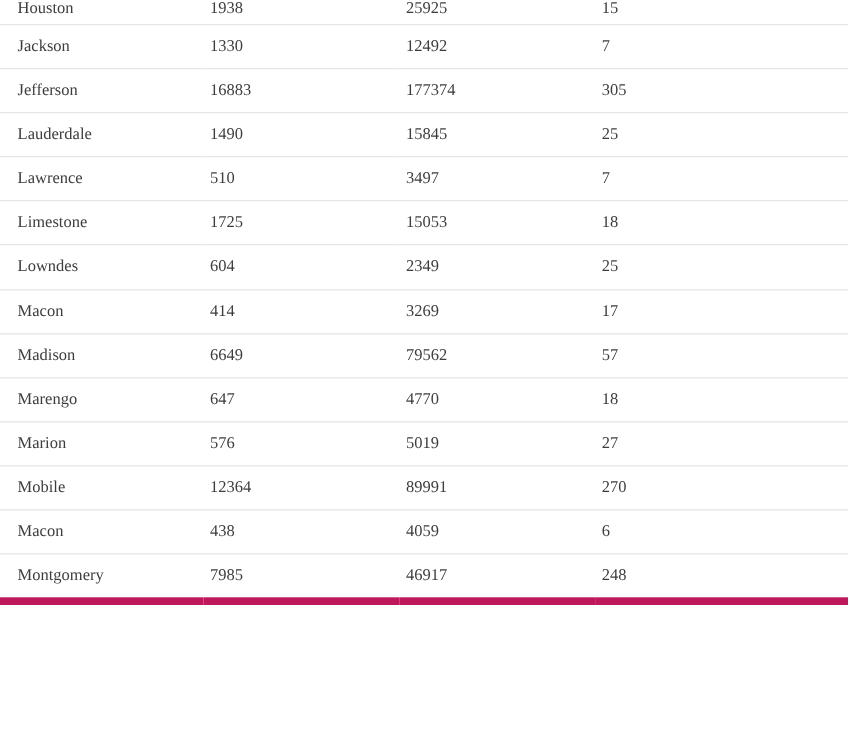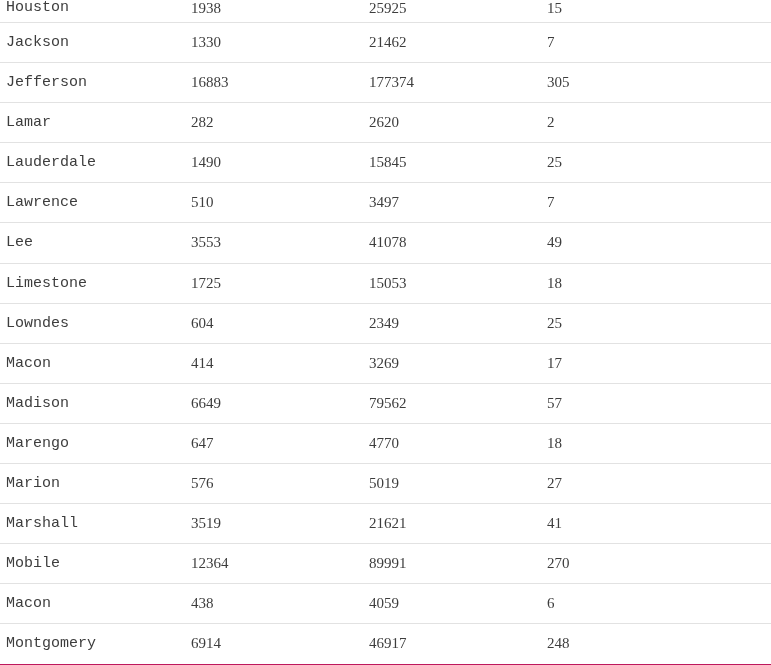--- a/index.html
+++ b/index.html
@@ -34,21 +34,21 @@
     overflow: hidden;
     vertical-align: middle;
     font-weight: normal;
   }
   #data-table tr:first-child td {
     height: 22px;
     line-height: 16px;
     vertical-align: top;
     padding-top: 0;
   }
-  #data-table td.name { padding-left: 6px; font-family: Liberation Mono, monospace; }
+  #data-table td.name { padding-left: 16px; }
   #data-table tr:last-child td { border-bottom: 7px solid #be185d; }
 </style>
 </head>
 <body>
 
 <table id="data-table">
   <colgroup>
     <col class="c0">
       <col class="c1">
       <col class="c2">
@@ -57,52 +57,40 @@
   <tbody>
       <tr>
         <td class="name">Houston</td>
         <td>1938</td>
         <td>25925</td>
         <td>15</td>
       </tr>
       <tr>
         <td class="name">Jackson</td>
         <td>1330</td>
-        <td>21462</td>
+        <td>12492</td>
         <td>7</td>
       </tr>
       <tr>
         <td class="name">Jefferson</td>
         <td>16883</td>
         <td>177374</td>
         <td>305</td>
-      </tr>
-      <tr>
-        <td class="name">Lamar</td>
-        <td>282</td>
-        <td>2620</td>
-        <td>2</td>
       </tr>
       <tr>
         <td class="name">Lauderdale</td>
         <td>1490</td>
         <td>15845</td>
         <td>25</td>
       </tr>
       <tr>
         <td class="name">Lawrence</td>
         <td>510</td>
         <td>3497</td>
         <td>7</td>
-      </tr>
-      <tr>
-        <td class="name">Lee</td>
-        <td>3553</td>
-        <td>41078</td>
-        <td>49</td>
       </tr>
       <tr>
         <td class="name">Limestone</td>
         <td>1725</td>
         <td>15053</td>
         <td>18</td>
       </tr>
       <tr>
         <td class="name">Lowndes</td>
         <td>604</td>
@@ -127,37 +115,31 @@
         <td>4770</td>
         <td>18</td>
       </tr>
       <tr>
         <td class="name">Marion</td>
         <td>576</td>
         <td>5019</td>
         <td>27</td>
       </tr>
       <tr>
-        <td class="name">Marshall</td>
-        <td>3519</td>
-        <td>21621</td>
-        <td>41</td>
-      </tr>
-      <tr>
         <td class="name">Mobile</td>
         <td>12364</td>
         <td>89991</td>
         <td>270</td>
       </tr>
       <tr>
         <td class="name">Macon</td>
         <td>438</td>
         <td>4059</td>
         <td>6</td>
       </tr>
       <tr>
         <td class="name">Montgomery</td>
-        <td>6914</td>
+        <td>7985</td>
         <td>46917</td>
         <td>248</td>
       </tr>
     </tbody>
 </table>
 
 </body></html>

